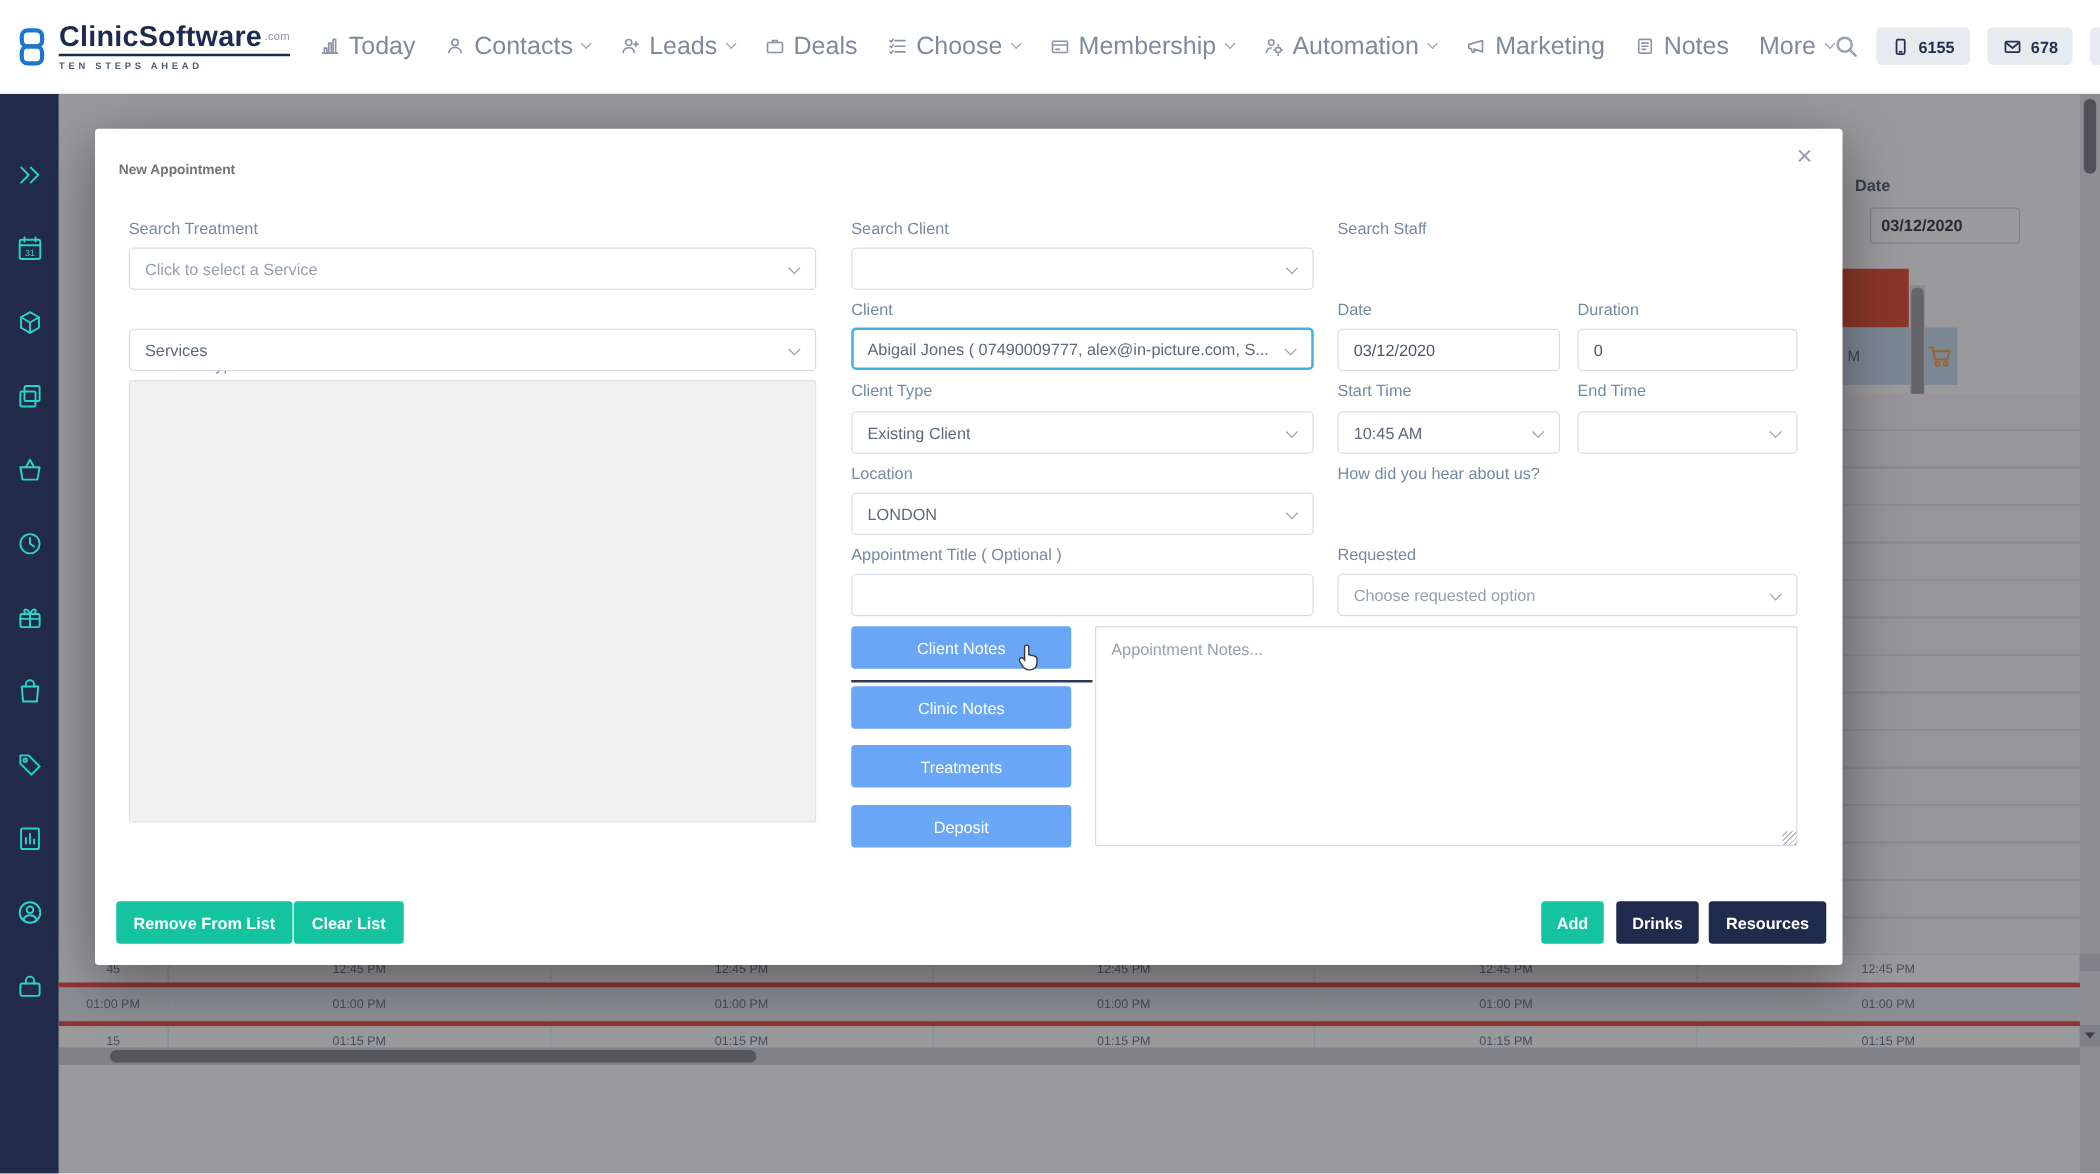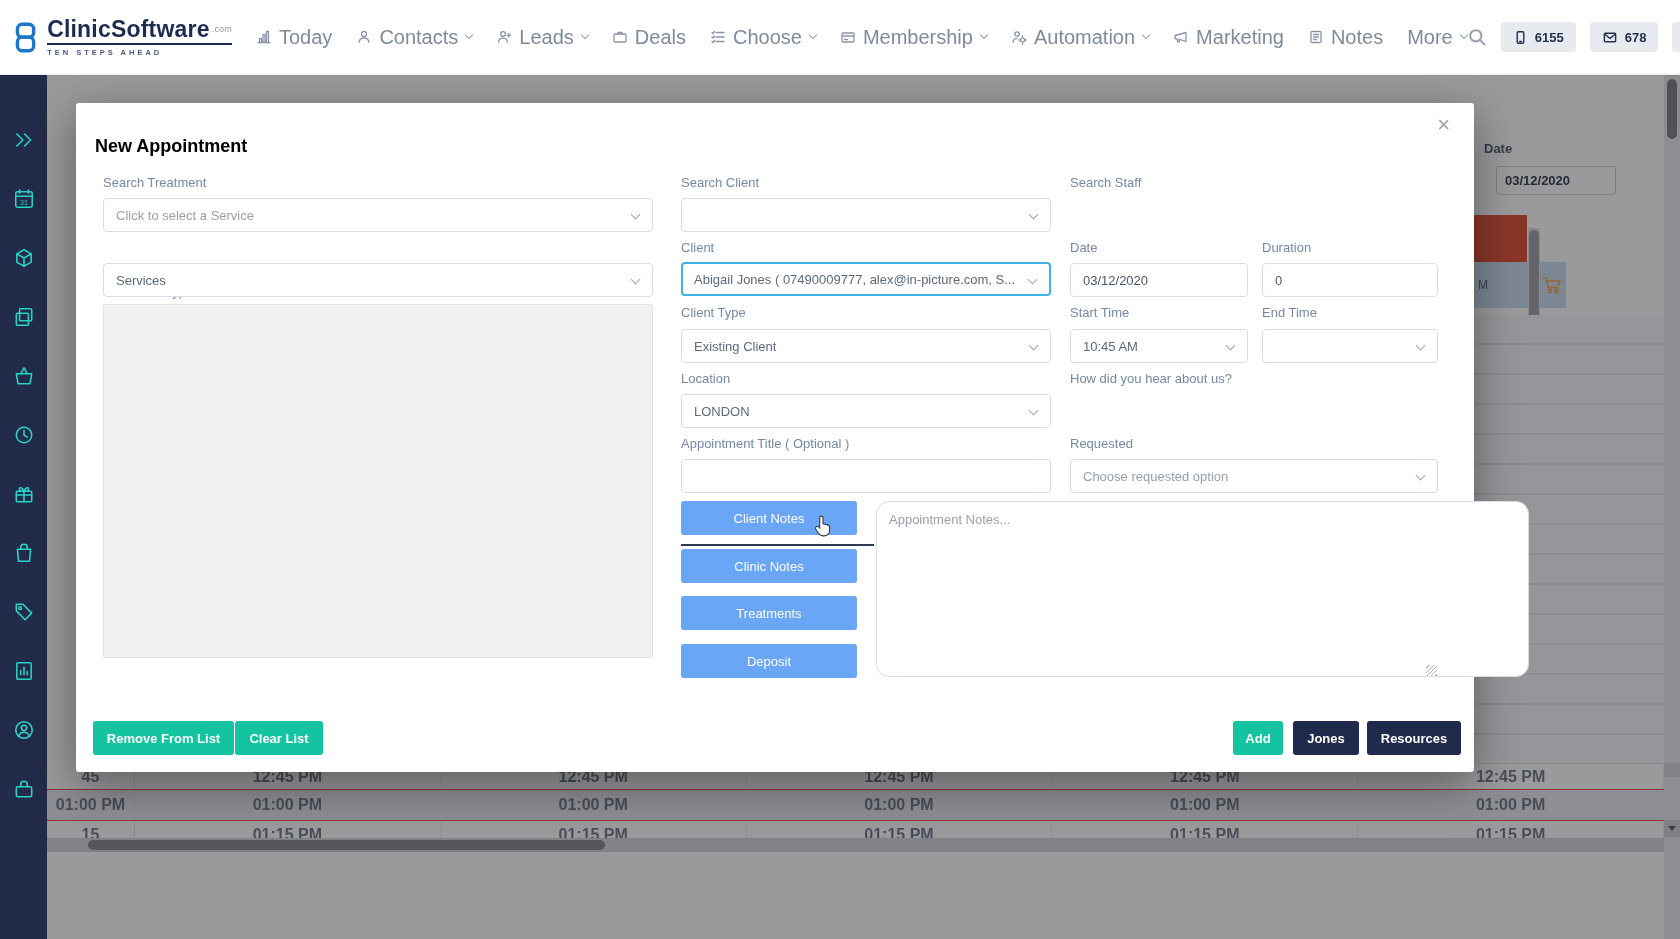--- a/index.html
+++ b/index.html
@@ -42,57 +42,57 @@
   .bg-date-label{position:absolute;left:1437px;top:66px;font-size:13px;color:#4a5568;font-weight:700;}
   .bg-date-input{position:absolute;left:1449px;top:91px;width:120px;height:29px;border:1px solid #ccd2d8;
                  border-radius:3px;font-size:13px;font-weight:700;color:#2a3342;padding:0 8px;background:#fff;}
   .bg-event-red{position:absolute;left:1423px;top:140px;width:57px;height:47px;background:#e2492c;}
   .bg-slot-blue{position:absolute;left:1427px;top:187px;width:92px;height:46px;background:#c8dcef;
                 display:flex;align-items:center;justify-content:space-between;padding:0 4px;font-size:12px;color:#566070;}
   .bg-vscroll{position:absolute;left:1481px;top:153px;width:12px;height:296px;background:#e0e2e5;}
   .bg-vscroll .thumb{position:absolute;left:1px;top:2px;width:10px;height:288px;background:#9b9ea3;border-radius:5px;}
   .bg-stripes{position:absolute;left:1427px;top:240px;width:190px;height:520px;
               background:repeating-linear-gradient(180deg,#f7f8f9 0 28px,#e4e6e8 28px 30px);}
-  .cal-row{position:absolute;left:0;width:1617px;display:flex;border-bottom:1px solid #ef4444;
-           font-size:16px;color:#6b7480;background:#fff;font-weight:bold;}
+  .cal-row{position:absolute;left:0;width:1617px;display:flex;border-bottom:4px solid #ef4444;
+           font-size:10px;color:#6b7480;background:#fff;}
   .cal-row.shaded{background:#e7eaed;}
   .cal-row .gut{width:88px;display:flex;align-items:center;justify-content:center;border-right:1px solid #e0e2e5;}
   .cal-row .cell{flex:1;display:flex;align-items:center;justify-content:center;border-right:1px solid #ecedef;}
   .hscroll{position:absolute;left:0;top:763px;width:1617px;height:14px;background:#d2d4d7;}
   .hscroll .thumb{position:absolute;left:41px;top:2px;width:517px;height:10px;background:#808387;border-radius:5px;}
   #pgscroll{position:absolute;right:0;top:75px;width:16px;height:864px;background:#e9eaec;z-index:2;}
   #pgscroll .thumb{position:absolute;left:3px;top:4px;width:10px;height:60px;background:#7a7d82;border-radius:5px;}
   #pgscroll .arrow-btn{position:absolute;left:0;top:745px;width:16px;height:17px;background:#d0d2d5;
                        display:flex;align-items:center;justify-content:center;}
   .tri-down{width:0;height:0;border-left:4px solid transparent;border-right:4px solid transparent;border-top:5px solid #555;}
   #pgscroll .corner{position:absolute;left:0;top:688px;width:16px;height:14px;background:#d2d4d7;}
 
   
   #overlay{position:absolute;left:47px;top:75px;right:0;bottom:0;background:rgba(30,32,38,0.45);z-index:10;}
   #modal{position:absolute;left:76px;top:103px;width:1398px;height:669px;background:#fff;border-radius:3px;
          box-shadow:0 12px 46px rgba(0,0,0,.4);z-index:20;}
-  .modal-title{position:absolute;left:19px;top:18px;font-size:18px;font-weight:700;color:#000000;}
+  .modal-title{position:absolute;left:19px;top:18px;font-size:11px;font-weight:700;color:#737373;}
   .modal-close{position:absolute;right:18px;top:10px;font-size:22px;color:#98a0ab;background:none;border:none;cursor:pointer;line-height:1;}
   .flabel{position:absolute;font-size:13px;color:#7589a4;}
   .select{position:absolute;height:34px;border:1px solid #d8dde4;border-radius:4px;background:#fff;
           display:flex;align-items:center;padding:0 30px 0 12px;font-size:13px;color:#5c6a7e;cursor:pointer;}
   .sel-text{white-space:nowrap;overflow:hidden;text-overflow:ellipsis;max-width:100%;}
   .muted{color:#96a0ae;}
   .select .caret{position:absolute;right:13px;top:12px;width:7px;height:7px;border-right:1.5px solid #9aa4b2;
                  border-bottom:1.5px solid #9aa4b2;transform:rotate(45deg);}
   .select.focused{border:2px solid #3fb2e3;padding-left:11px;}
   .tinput{position:absolute;height:34px;border:1px solid #d8dde4;border-radius:4px;background:#fff;
           font-size:13px;color:#4a5568;padding:0 12px;outline:none;}
   .svc-panel{position:absolute;left:27px;top:201px;width:550px;height:354px;background:#f1f1f1;
              border:1px solid #e2e2e2;border-radius:2px;}
   .tabbtn{position:absolute;left:605px;width:176px;height:34px;background:#69a6f6;color:#fff;border:none;
           border-radius:3px;font-size:13px;cursor:pointer;}
   .tab-underline{position:absolute;left:605px;top:441px;width:193px;height:2px;background:#2d3a55;}
-  .notes-area{position:absolute;left:800px;top:398px;width:653px;height:176px;border:1px solid #d8dde4;
-              border-radius:13px;font-size:13px;color:#4a5568;padding:10px 12px;resize:none;outline:none;}
+  .notes-area{position:absolute;left:800px;top:398px;width:562px;height:176px;border:1px solid #d8dde4;
+              border-radius:1px;font-size:13px;color:#4a5568;padding:10px 12px;resize:none;outline:none;}
   .notes-area::placeholder{color:#96a0ae;}
   .resize-corner{position:absolute;left:1350px;top:562px;width:11px;height:11px;
                  background:repeating-linear-gradient(135deg,transparent 0 2px,#b3bac2 2px 3px);cursor:nwse-resize;}
   .btn{position:absolute;height:34px;border:none;border-radius:3px;color:#fff;font-size:13px;font-weight:700;cursor:pointer;}
   .btn.teal{background:#14c3a0;}
   .btn.dark{background:#202a4d;}
   .cursor-hand{position:absolute;left:738px;top:412px;z-index:5;pointer-events:none;}
 </style>
 </head>
 <body>
@@ -404,17 +404,17 @@
     <label class="flabel" style="left:994px;top:268px;">How did you hear about us?</label>
     <label class="flabel" style="left:994px;top:333px;">Requested</label>
     <div class="select" style="left:994px;top:356px;width:368px;">
       <span class="sel-text muted">Choose requested option</span>
         <span class="caret"></span>
     </div>
 
     <button class="btn teal" style="left:17px;top:618px;width:141px;">Remove From List</button>
     <button class="btn teal" style="left:159px;top:618px;width:88px;">Clear List</button>
     <button class="btn teal" style="left:1157px;top:618px;width:50px;padding:0;">Add</button>
-    <button class="btn dark" style="left:1217px;top:618px;width:66px;padding:0;">Jones</button>
+    <button class="btn dark" style="left:1217px;top:618px;width:66px;padding:0;">Drinks</button>
     <button class="btn dark" style="left:1291px;top:618px;width:94px;padding:0;">Resources</button>
   </section>
 
 </div>
 
 </body></html>

